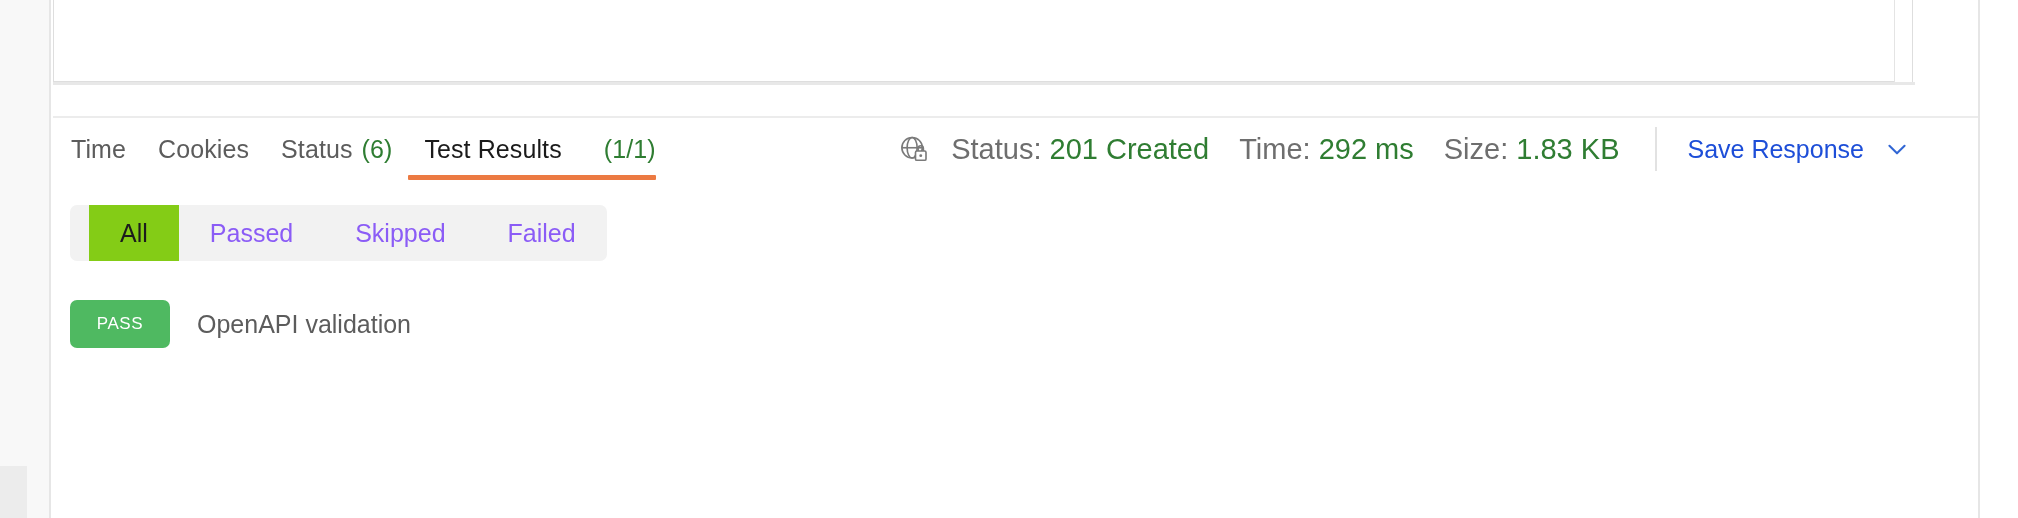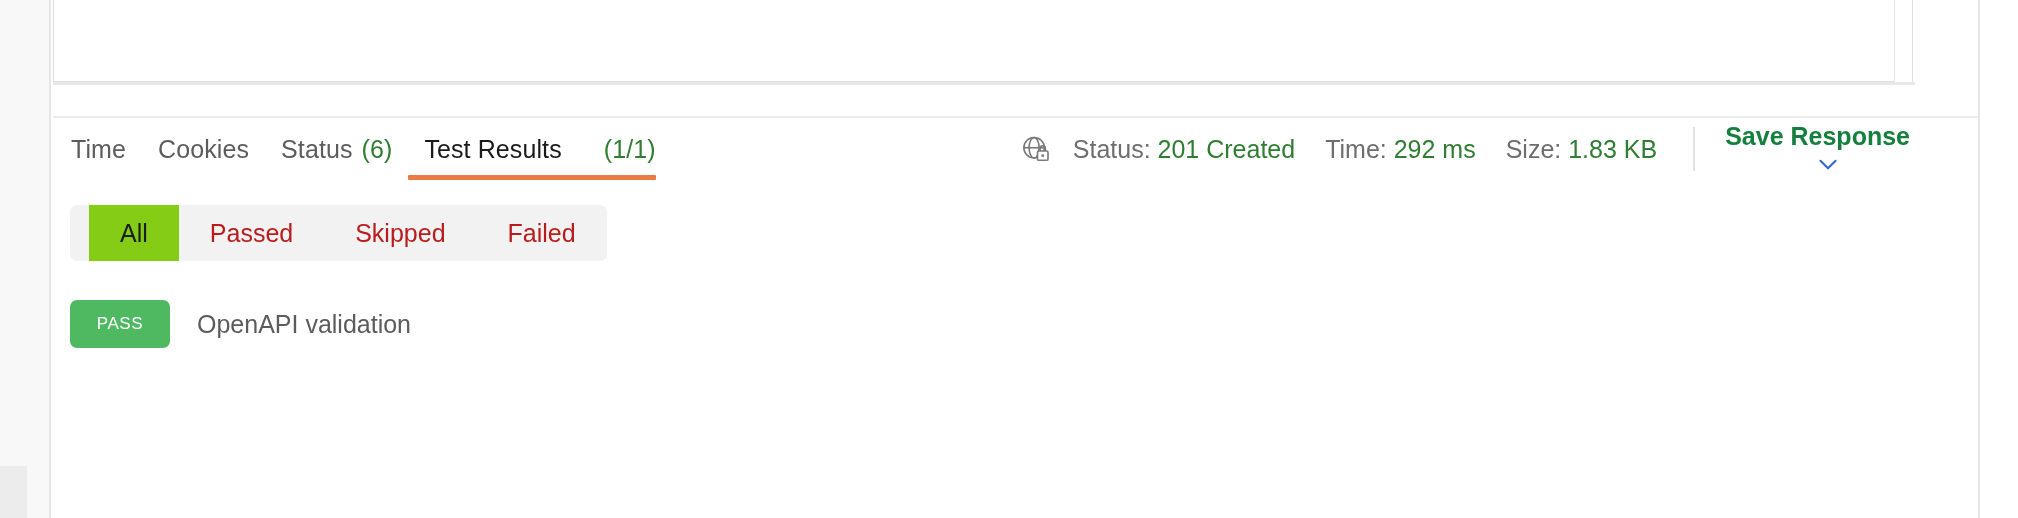--- a/index.html
+++ b/index.html
@@ -149,42 +149,41 @@
     padding-right: 68px;
   }
   .secure-icon {
     width: 30px;
     height: 30px;
     margin-right: 22px;
     display: block;
     flex: none;
   }
   .meta-item {
-    font-size: 25px;
+    font-size: 29px;
     color: #6e6e6e;
     margin-right: 30px;
     white-space: nowrap;
   }
   .meta-item .val { color: #2f7d32; }
   .meta-sep {
     width: 2px;
     height: 44px;
     background: #e2e2e2;
     margin: 0 30px 0 6px;
     flex: none;
   }
   .save-response {
     display: flex;
     align-items: center;
     font-size: 25px;
-    font-weight: bold;
-    color: #15803d;
+    font-weight: normal;
+    color: #1d4ed8;
     cursor: pointer;
     white-space: nowrap;
-    flex-direction: column;
   }
   .save-chevron {
     width: 26px;
     height: 26px;
     margin-left: 20px;
     display: block;
   }
 
   
   .filters {
@@ -197,21 +196,21 @@
     border-radius: 7px;
     overflow: hidden;
   }
   .filter {
     display: flex;
     align-items: center;
     justify-content: center;
     height: 56px;
     padding: 0 31px;
     font-size: 25px;
-    color: #b91c1c;
+    color: #8b5cf6;
     cursor: pointer;
     white-space: nowrap;
   }
   .filter.active {
     background: #84cc16;
     color: #1c1c1c;
     margin-left: 19px;
   }
 
   

